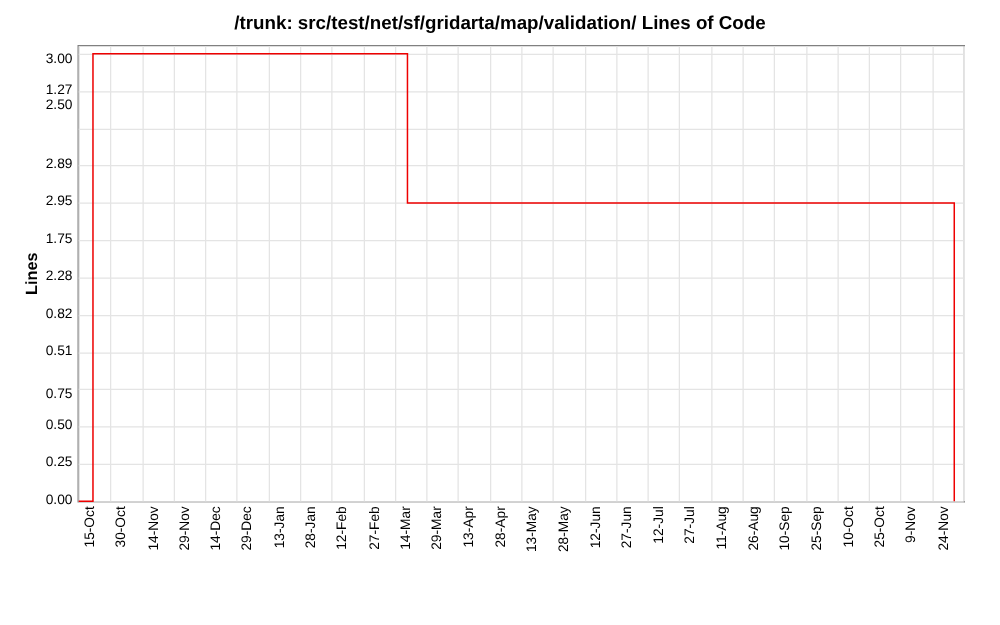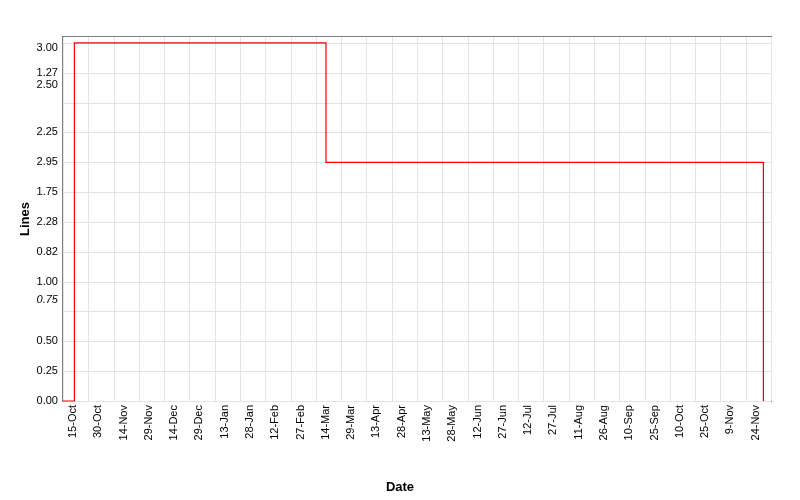--- a/index.html
+++ b/index.html
@@ -97,23 +97,23 @@
     stroke: #ee0000;
     stroke-width: 1.2;
     fill: none;
   }
 </style>
 </head>
 <body>
 
 <div class="chart-container">
 
+  <div class="title">/trunk: src/test/net/sf/gridarta/map/validation/ Lines of Code</div>
 
   <div class="y-axis-label">Lines</div>
-  <div class="x-axis-label">Date</div>
 
   <div class="plot-area">
     <div id="grid-h">
         <div class="gridline-h" style="top: 364px;"></div>
         <div class="gridline-h" style="top: 334.164px;"></div>
         <div class="gridline-h" style="top: 304.328px;"></div>
         <div class="gridline-h" style="top: 274.492px;"></div>
         <div class="gridline-h" style="top: 244.656px;"></div>
         <div class="gridline-h" style="top: 214.82px;"></div>
         <div class="gridline-h" style="top: 184.984px;"></div>
@@ -157,27 +157,27 @@
       </div>
     <svg class="series" id="series-svg" viewBox="0 0 708 364" preserveAspectRatio="none">
         <path d="M0.00 364.00 L11.38 364.00 L11.38 5.97 L262.97 5.97 L262.97 125.31 L700.41 125.31 L700.41 364.00 " stroke="#ee0000"></path>
       </svg>
   </div>
 
   <div id="y-ticks">
       <div class="y-tick" style="top: 400px;">0.00</div>
       <div class="y-tick" style="top: 370.164px;">0.25</div>
       <div class="y-tick" style="top: 340.328px;">0.50</div>
-      <div class="y-tick" style="top: 299px; font-style: italic;">0.75</div>
-      <div class="y-tick" style="top: 280.656px;">1.00</div>
+      <div class="y-tick" style="top: 315px;">0.75</div>
+      <div class="y-tick" style="top: 280.656px;">0.51</div>
       <div class="y-tick" style="top: 250.82px;">0.82</div>
       <div class="y-tick" style="top: 220.984px;">2.28</div>
       <div class="y-tick" style="top: 191.148px;">1.75</div>
       <div class="y-tick" style="top: 161.311px;">2.95</div>
-      <div class="y-tick" style="top: 131.475px;">2.25</div>
+      <div class="y-tick" style="top: 131.475px;">2.89</div>
       <div class="y-tick" style="top: 84px;">2.50</div>
       <div class="y-tick" style="top: 71.8033px;">1.27</div>
       <div class="y-tick" style="top: 47px;">3.00</div>
     </div>
   <div id="x-ticks">
       <div class="x-tick" style="left: 6px;">15-Oct</div>
       <div class="x-tick" style="left: 31.2857px;">30-Oct</div>
       <div class="x-tick" style="left: 56.5714px;">14-Nov</div>
       <div class="x-tick" style="left: 81.8571px;">29-Nov</div>
       <div class="x-tick" style="left: 107.143px;">14-Dec</div>

